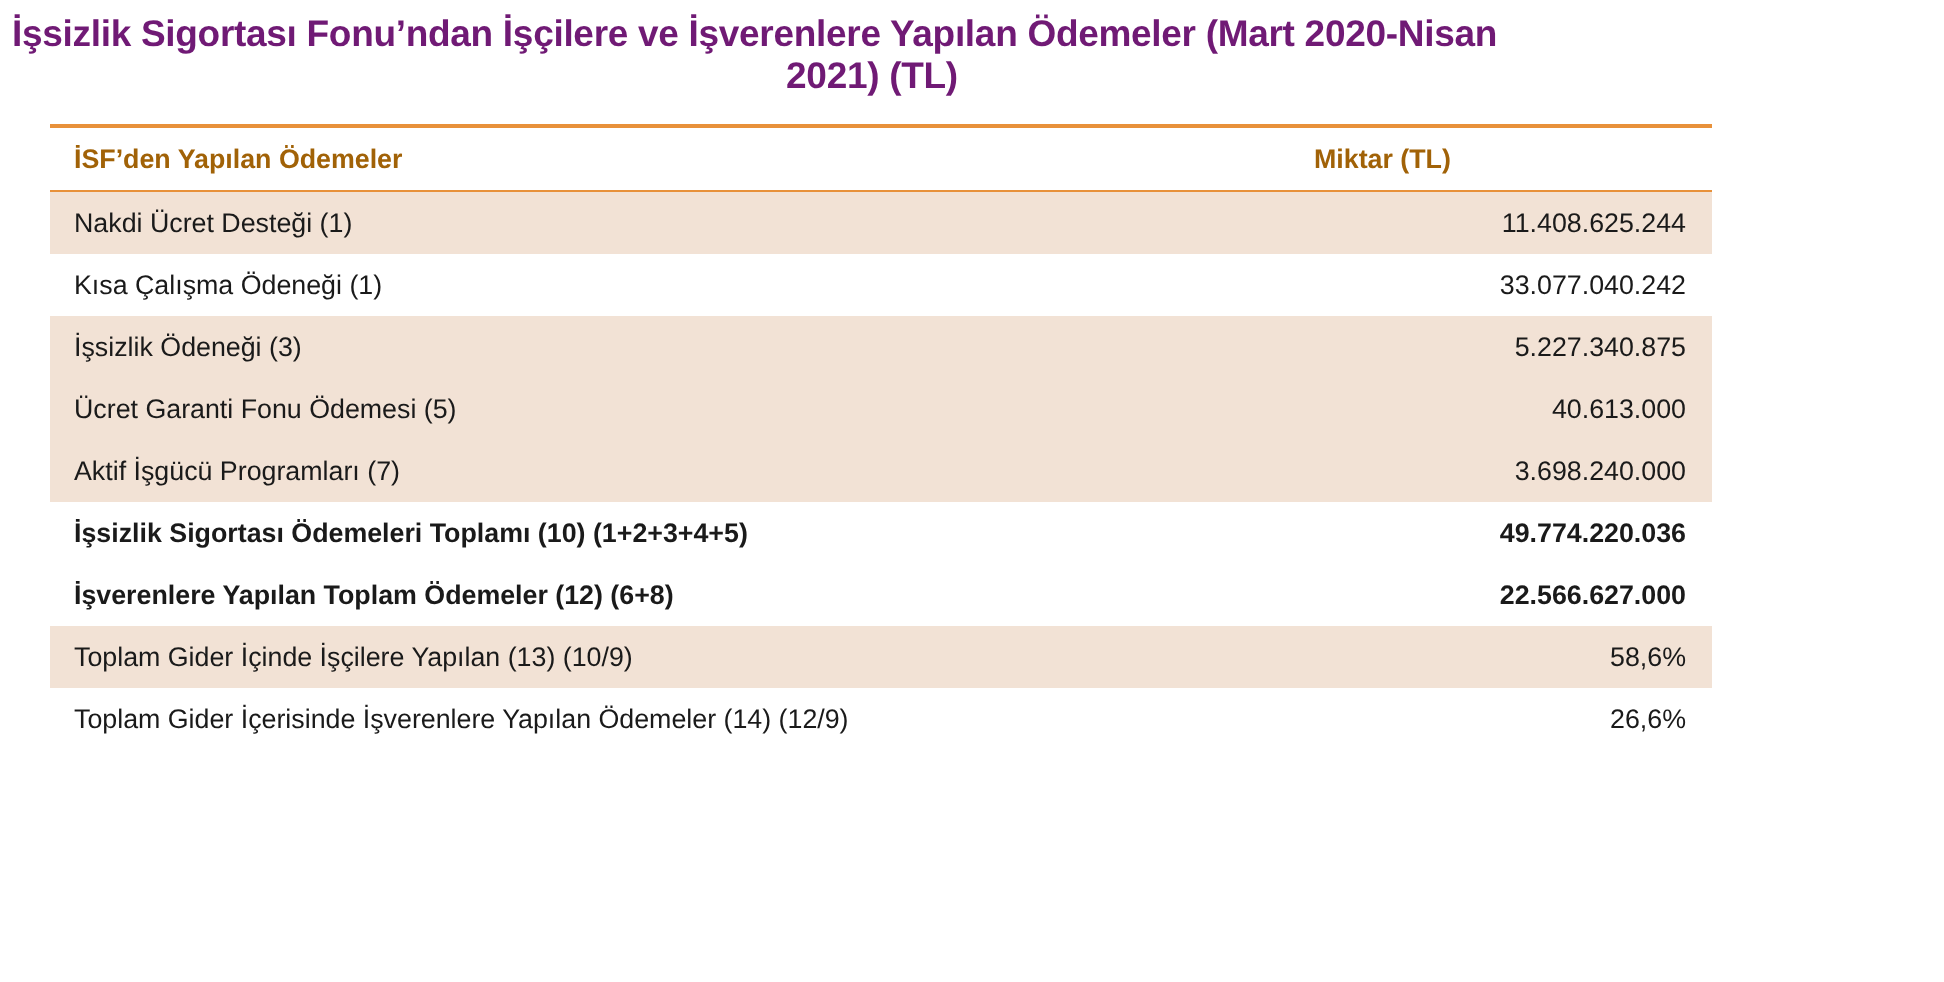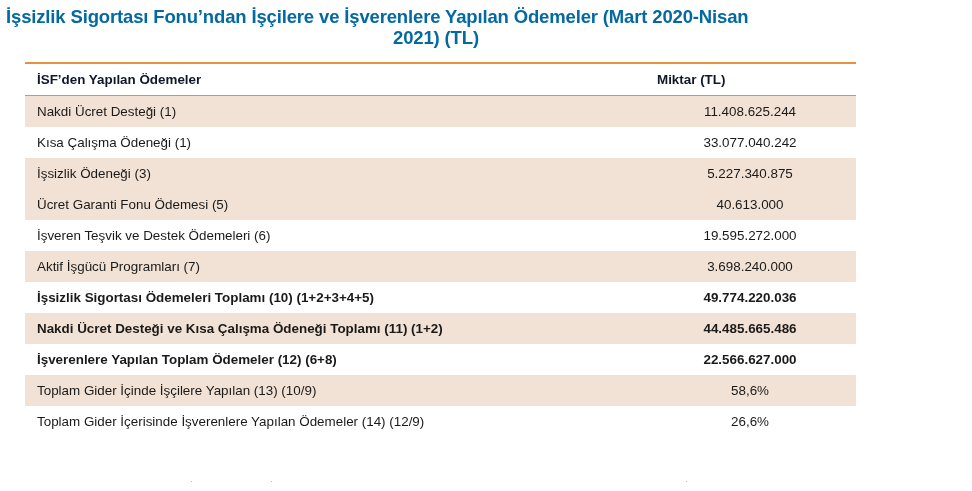--- a/index.html
+++ b/index.html
@@ -27,21 +27,21 @@
   
   .title-block {
     padding: 6px 4px 0 4px;
     text-align: center;
   }
   .title-line {
     font-size: 18.5px;
     font-weight: bold;
     line-height: 21px;
     letter-spacing: -0.15px;
-    color: #0369a1;
+    color: #701a75;
     white-space: nowrap;
   }
   .title-line-1 {
     text-align: left;
     margin-left: 2px;
   }
   .title-line-2 {
     text-align: center;
     margin-left: -100px;
   }
@@ -58,21 +58,21 @@
     border-collapse: collapse;
     table-layout: fixed;
     font-size: 13.4px;
   }
   table.payments col.c-label { width: 620px; }
   table.payments col.c-amount { width: 211px; }
 
   table.payments thead th {
     font-size: 13.4px;
     font-weight: bold;
-    color: #0f172a;
+    color: #a16207;
     padding: 5px 13px 6px 12px;
     border-top: 2px solid #e8913a;
     border-bottom: 1.6px solid #e8913a;
     background: #ffffff;
     height: 20px;
     vertical-align: middle;
     white-space: nowrap;
   }
   th.h-label { text-align: left; }
   th.h-amount { text-align: left; }
@@ -81,21 +81,21 @@
     padding: 0 13px 0 12px;
     height: 31px;
     line-height: 29px;
     vertical-align: middle;
     color: #1a1a1a;
     white-space: nowrap;
     overflow: hidden;
     text-overflow: ellipsis;
   }
   td.t-label { text-align: left; }
-  td.t-amount { text-align: center; margin-top: 20px; }
+  td.t-amount { text-align: right; margin-top: 20px; }
 
   tbody tr.band td { background: #f2e2d5; }
   tbody tr.plain td { background: #ffffff; }
   tbody tr.bold td { font-weight: bold; }
 
   
   .footer-artifact {
     position: absolute;
     left: 25px;
     top: 481px;
@@ -145,35 +145,27 @@
             <td class="t-amount">33.077.040.242</td>
           </tr>
           <tr class="band">
             <td class="t-label">İşsizlik Ödeneği (3)</td>
             <td class="t-amount">5.227.340.875</td>
           </tr>
           <tr class="band">
             <td class="t-label">Ücret Garanti Fonu Ödemesi (5)</td>
             <td class="t-amount">40.613.000</td>
           </tr>
-          <tr class="plain">
-            <td class="t-label">İşveren Teşvik ve Destek Ödemeleri (6)</td>
-            <td class="t-amount">19.595.272.000</td>
-          </tr>
           <tr class="band">
             <td class="t-label">Aktif İşgücü Programları (7)</td>
             <td class="t-amount">3.698.240.000</td>
           </tr>
           <tr class="plain bold">
             <td class="t-label">İşsizlik Sigortası Ödemeleri Toplamı (10) (1+2+3+4+5)</td>
             <td class="t-amount">49.774.220.036</td>
-          </tr>
-          <tr class="band bold">
-            <td class="t-label">Nakdi Ücret Desteği ve Kısa Çalışma Ödeneği Toplamı (11) (1+2)</td>
-            <td class="t-amount">44.485.665.486</td>
           </tr>
           <tr class="plain bold">
             <td class="t-label">İşverenlere Yapılan Toplam Ödemeler (12) (6+8)</td>
             <td class="t-amount">22.566.627.000</td>
           </tr>
           <tr class="band">
             <td class="t-label">Toplam Gider İçinde İşçilere Yapılan (13) (10/9)</td>
             <td class="t-amount">58,6%</td>
           </tr>
           <tr class="plain">

